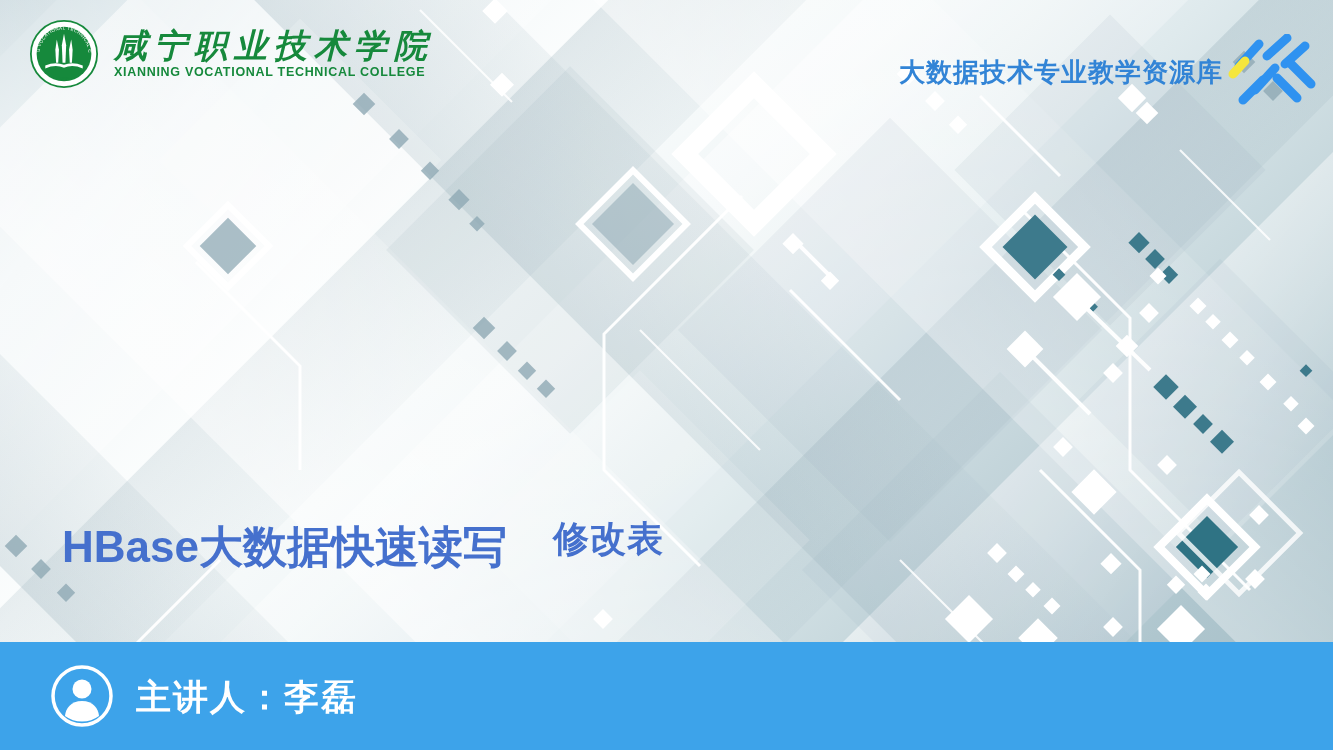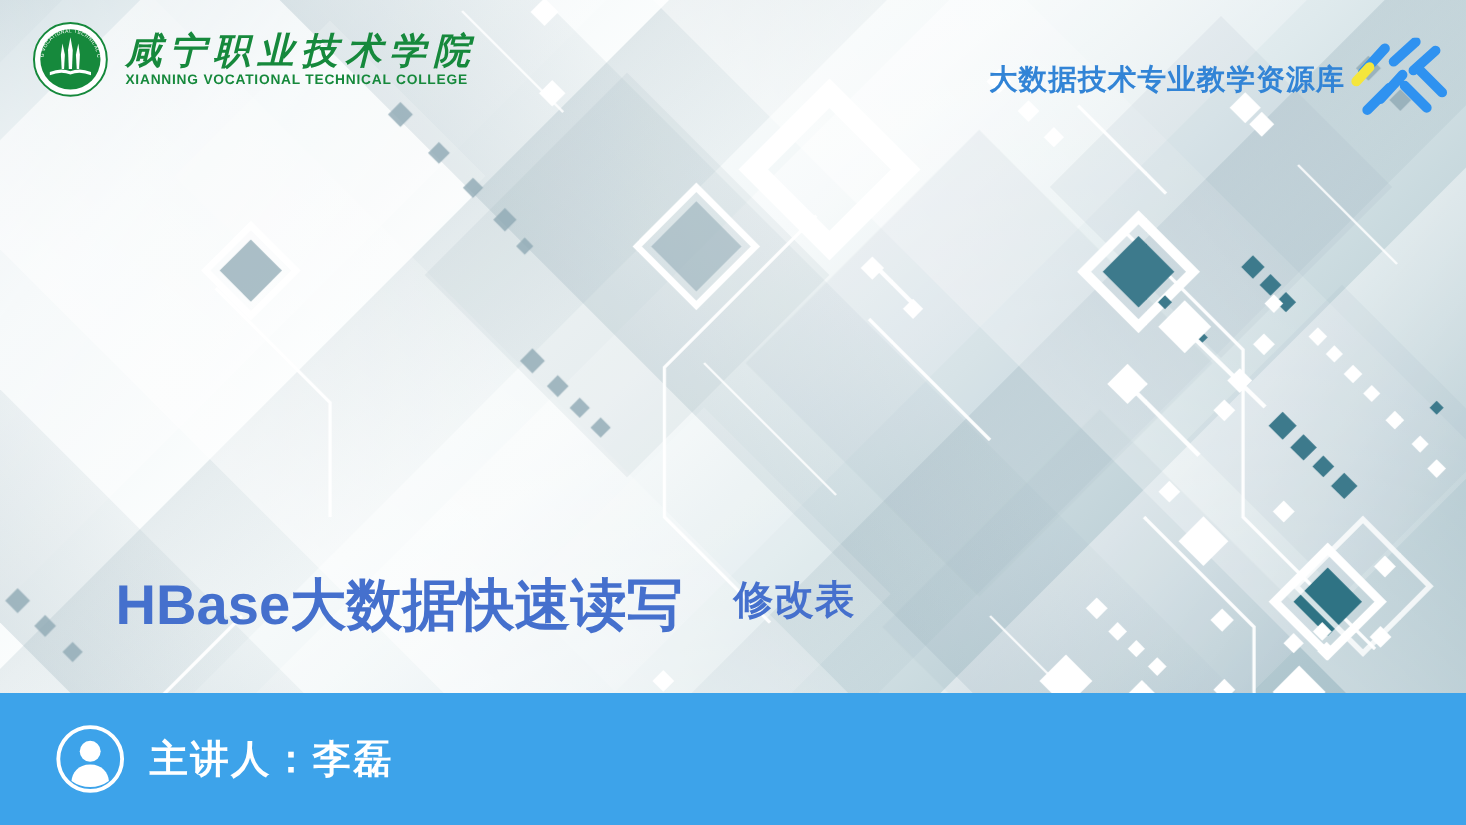--- a/index.html
+++ b/index.html
@@ -19,21 +19,21 @@
 
   
   .college-logo {
     position:absolute; left:28px; top:18px;
     display:flex; align-items:center; gap:14px; z-index:12;
   }
   .seal { width:72px; height:72px; flex:0 0 auto; }
   .college-names { display:flex; flex-direction:column; gap:2px; }
   .college-cn {
     font-size:33px; font-weight:700; color:#16893c; letter-spacing:7px;
-    line-height:1.05; font-family:Liberation Sans, sans-serif;
+    line-height:1.05; font-family:Liberation Serif, serif;
     font-style:italic;
   }
   .college-en {
     font-size:12.5px; font-weight:700; color:#16893c; letter-spacing:0.7px;
     line-height:1; white-space:nowrap;
   }
 
   
   .brand {
     position:absolute; right:16px; top:34px;
@@ -44,31 +44,31 @@
     white-space:nowrap; line-height:1;
   }
   .brand-mark { width:92px; height:76px; flex:0 0 auto; }
 
   
   .title-block {
     position:absolute; left:62px; top:524px; z-index:12;
     display:flex; align-items:flex-end; gap:46px;
   }
   .main-title {
-    font-size:51px; font-weight:700; color:#4570cd; line-height:1;
-    letter-spacing:0px; white-space:nowrap;margin-left:43px;
+    font-size:44px; font-weight:700; color:#4570cd; line-height:1;
+    letter-spacing:0px; white-space:nowrap;
   }
   .sub-title {
     font-size:36px; font-weight:700; color:#4570cd; line-height:1;
     white-space:nowrap; padding-bottom:9px; letter-spacing:1px;font-family:Liberation Mono, monospace;
   }
 
   
   .presenter-bar {
-    position:absolute; left:0; right:0; bottom:0; height:120px;
+    position:absolute; left:0; right:0; bottom:0; height:108px;
     background:#3da3ea; z-index:12;
     display:flex; align-items:center; padding-left:50px; gap:22px;
   }
   .avatar { width:64px; height:64px; flex:0 0 auto; }
   .presenter-name {
     font-size:35px; font-weight:700; color:#ffffff; letter-spacing:2px;
     line-height:1; white-space:nowrap;
   }
 </style>
 </head>

